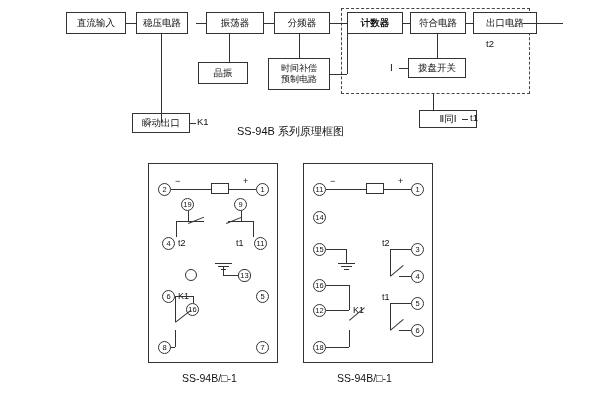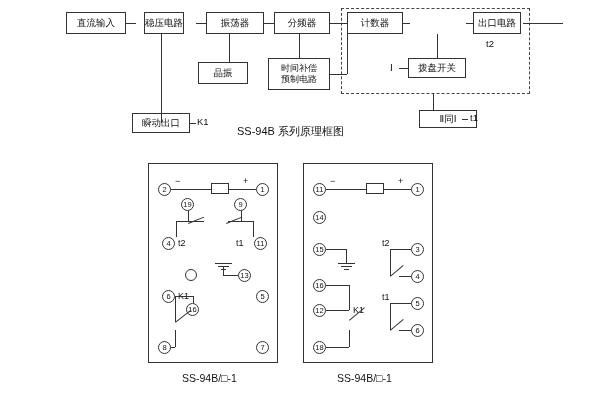--- a/index.html
+++ b/index.html
@@ -117,30 +117,31 @@
 </style>
 </head>
 <body>
 
 <div id="root">
 
   <div class="dashbox" style="left:341px; top:8px; width:189px; height:86px;"></div>
 
   <div class="box" style="left:66px; top:12px; width:60px; height:22px;">直流输入</div>
 
-  <div class="box" style="left:144px; top:12px; width:40px; height:22px;">稳压电路</div>
+  <div class="box" style="left:136px; top:12px; width:52px; height:22px;">稳压电路</div>
 
   <div class="box" style="left:206px; top:12px; width:58px; height:22px;">振荡器</div>
 
   <div class="box" style="left:274px; top:12px; width:56px; height:22px;">分频器</div>
 
-  <div class="box" style="left:347px; top:12px; width:56px; height:22px;">计数器</div>
-
-
-  <div class="box" style="left:473px; top:12px; width:48px; height:22px;">出口电路</div>
+  <div class="box" style="left:347px; top:12px; width:56px; height:22px;font-weight:bold;">计数器</div>
+
+  <div class="box" style="left:410px; top:12px; width:56px; height:22px;">符合电路</div>
+
+  <div class="box" style="left:473px; top:12px; width:64px; height:22px;">出口电路</div>
 
   <div class="box" style="left:198px; top:62px; width:50px; height:22px;">晶振</div>
 
   <div class="box two-line" style="left:268px; top:58px; width:62px; height:32px; white-space:pre-line;">时间补偿
 预制电路</div>
 
   <div class="box" style="left:408px; top:58px; width:58px; height:20px;">拨盘开关</div>
 
   <div class="box" style="left:132px; top:113px; width:58px; height:20px;">瞬动出口</div>
 
@@ -207,21 +208,21 @@
   <div class="line h" style="left:242px; top:221px; width:11px;"></div>
 
   <div class="term" style="left:162px; top:237px;">4</div>
   <div class="lbl" style="left:178px; top:238px; font-size:9px;">t2</div>
   <div class="term" style="left:254px; top:237px;">11</div>
   <div class="lbl" style="left:236px; top:238px; font-size:9px;">t1</div>
 
   <div class="bigcircle" style="left:185px; top:269px;"></div>
 
   <div class="line h" style="left:223px; top:275px; width:15px;"></div>
-  <div class="term" style="left:238px; top:269px;">13</div>
+  <div class="term" style="left:238px; top:269px;border-radius:6px;">13</div>
   <div class="line v" style="left:223px; top:266px; height:10px;"></div>
   <div class="gnd" style="left:215px; top:263px; width:17px; height:8px;">
     <i style="left:0; top:0; width:17px;"></i>
     <i style="left:3px; top:3px; width:11px;"></i>
     <i style="left:6px; top:6px; width:5px;"></i>
   </div>
 
   <div class="term" style="left:162px; top:290px;">6</div>
   <div class="lbl" style="left:178px; top:291px; font-size:9px;">K1</div>
   <div class="term" style="left:186px; top:303px;">16</div>

